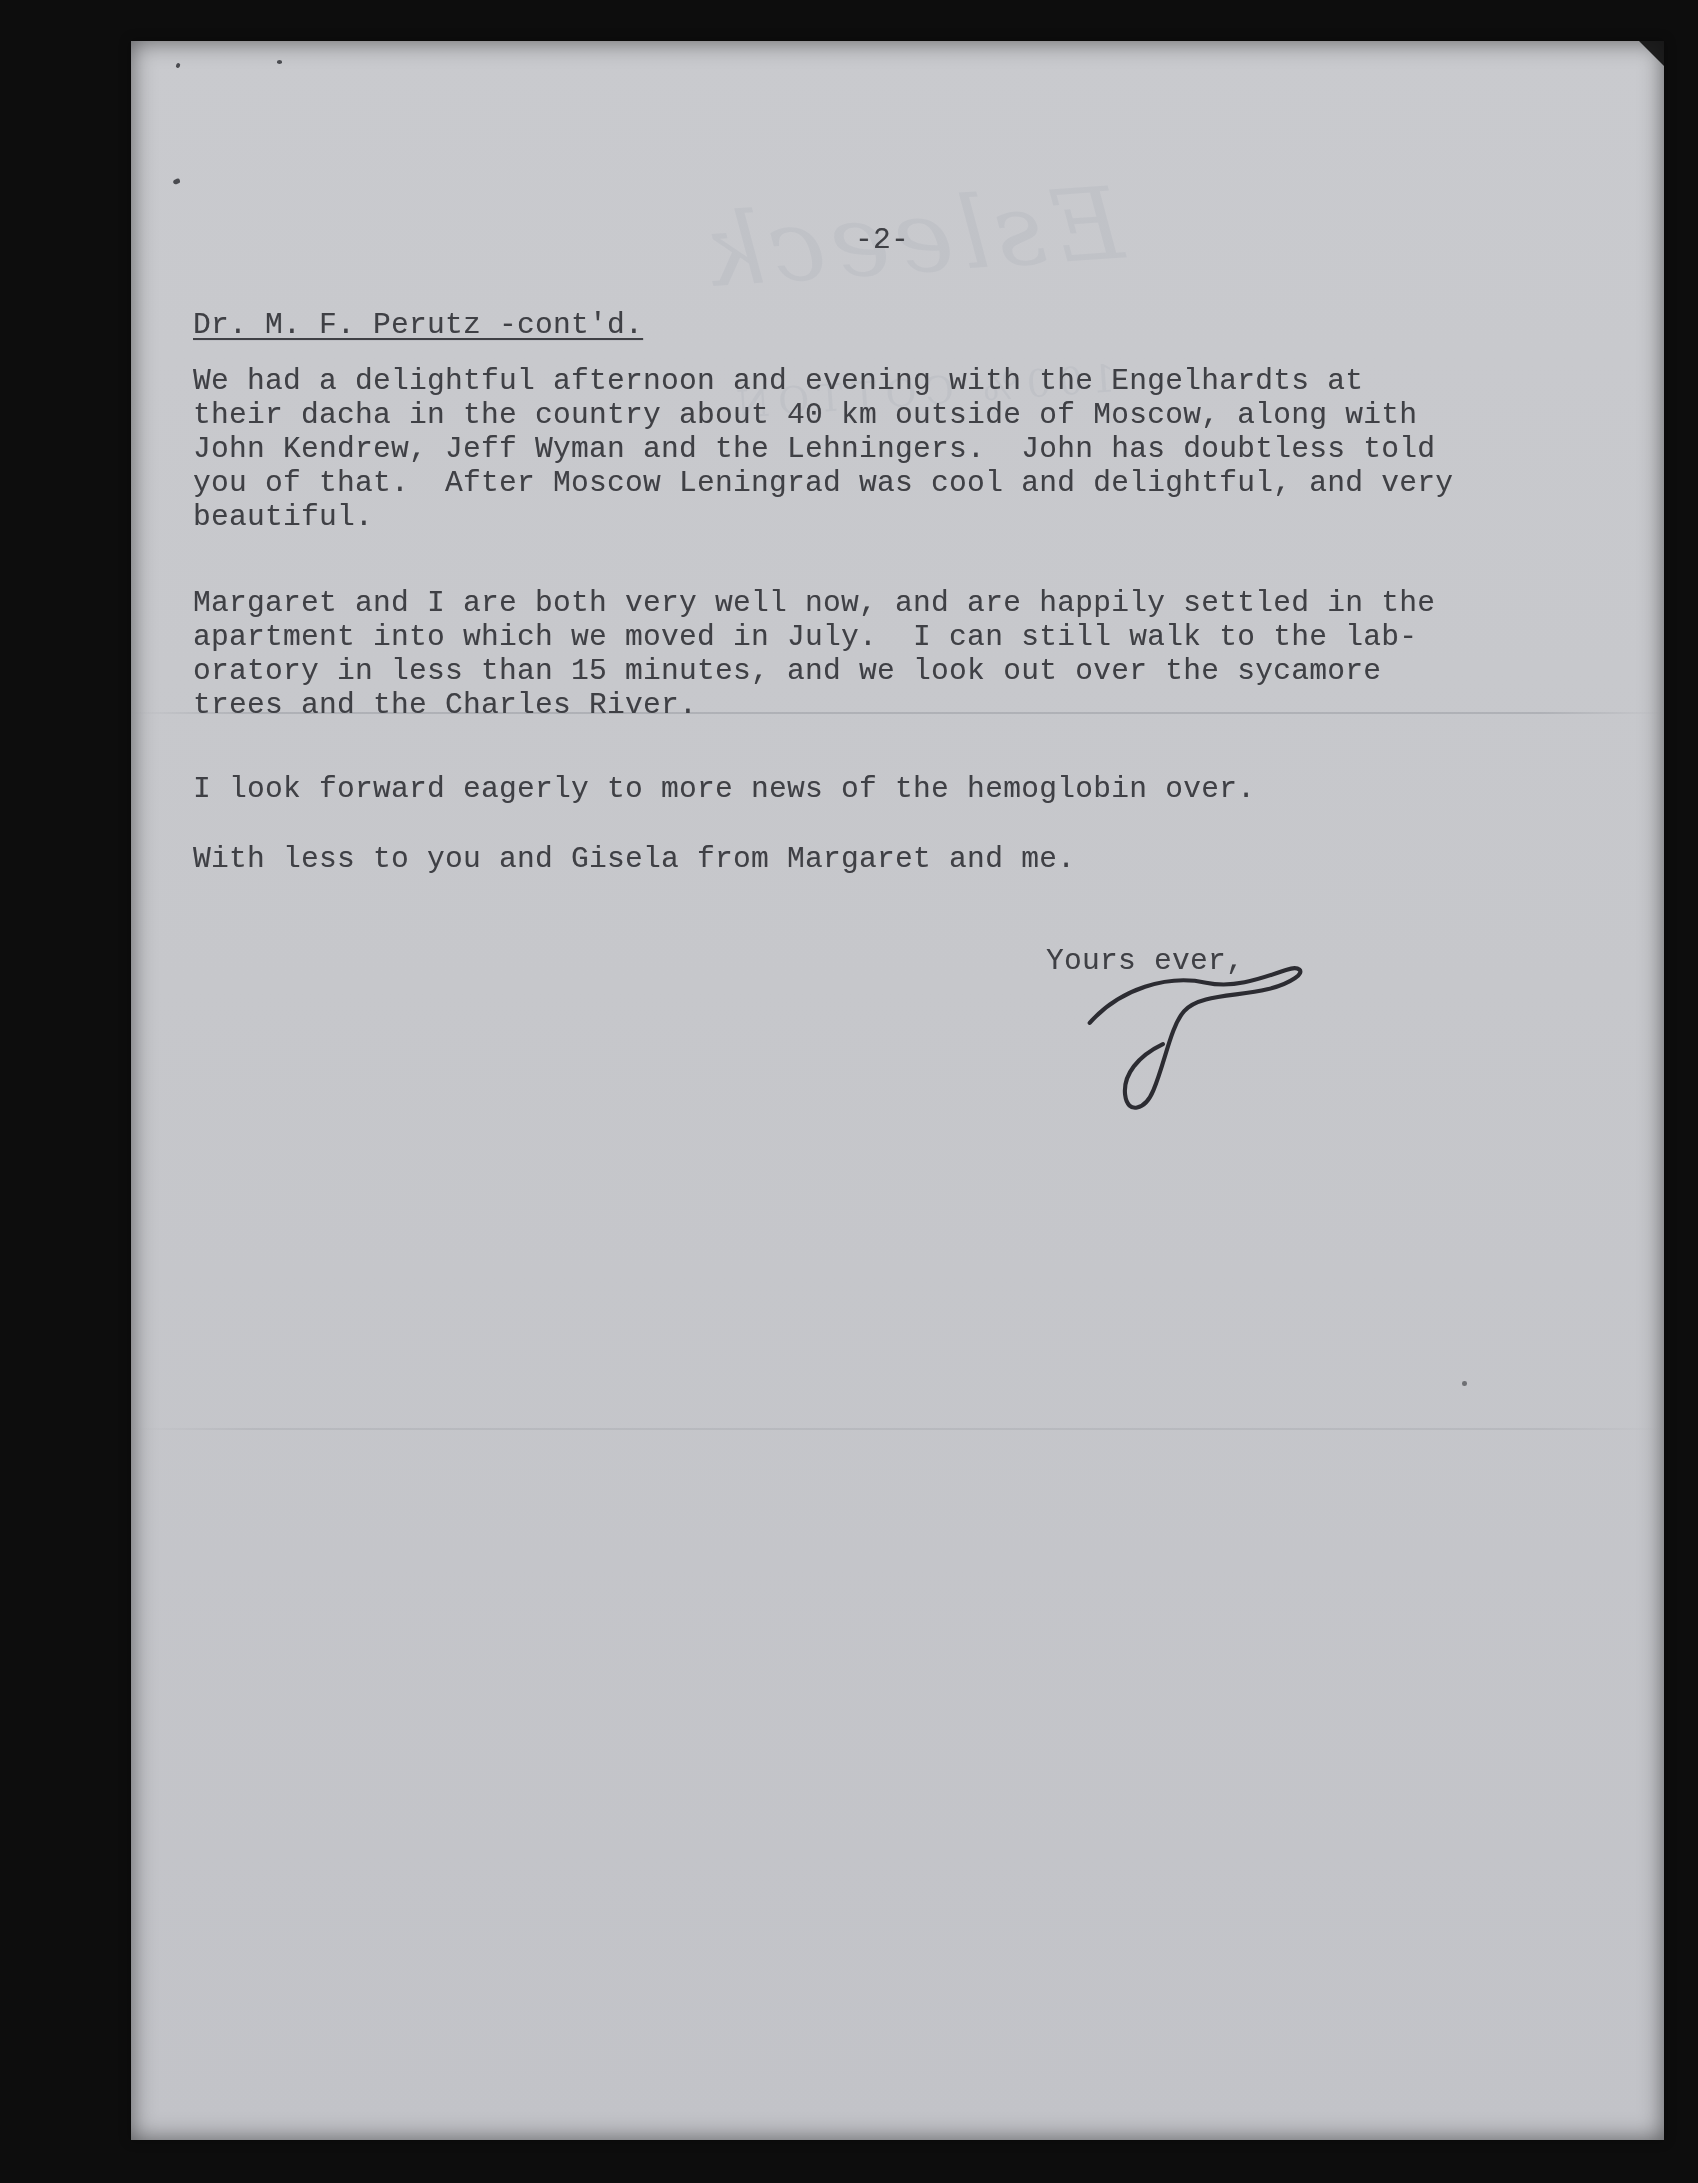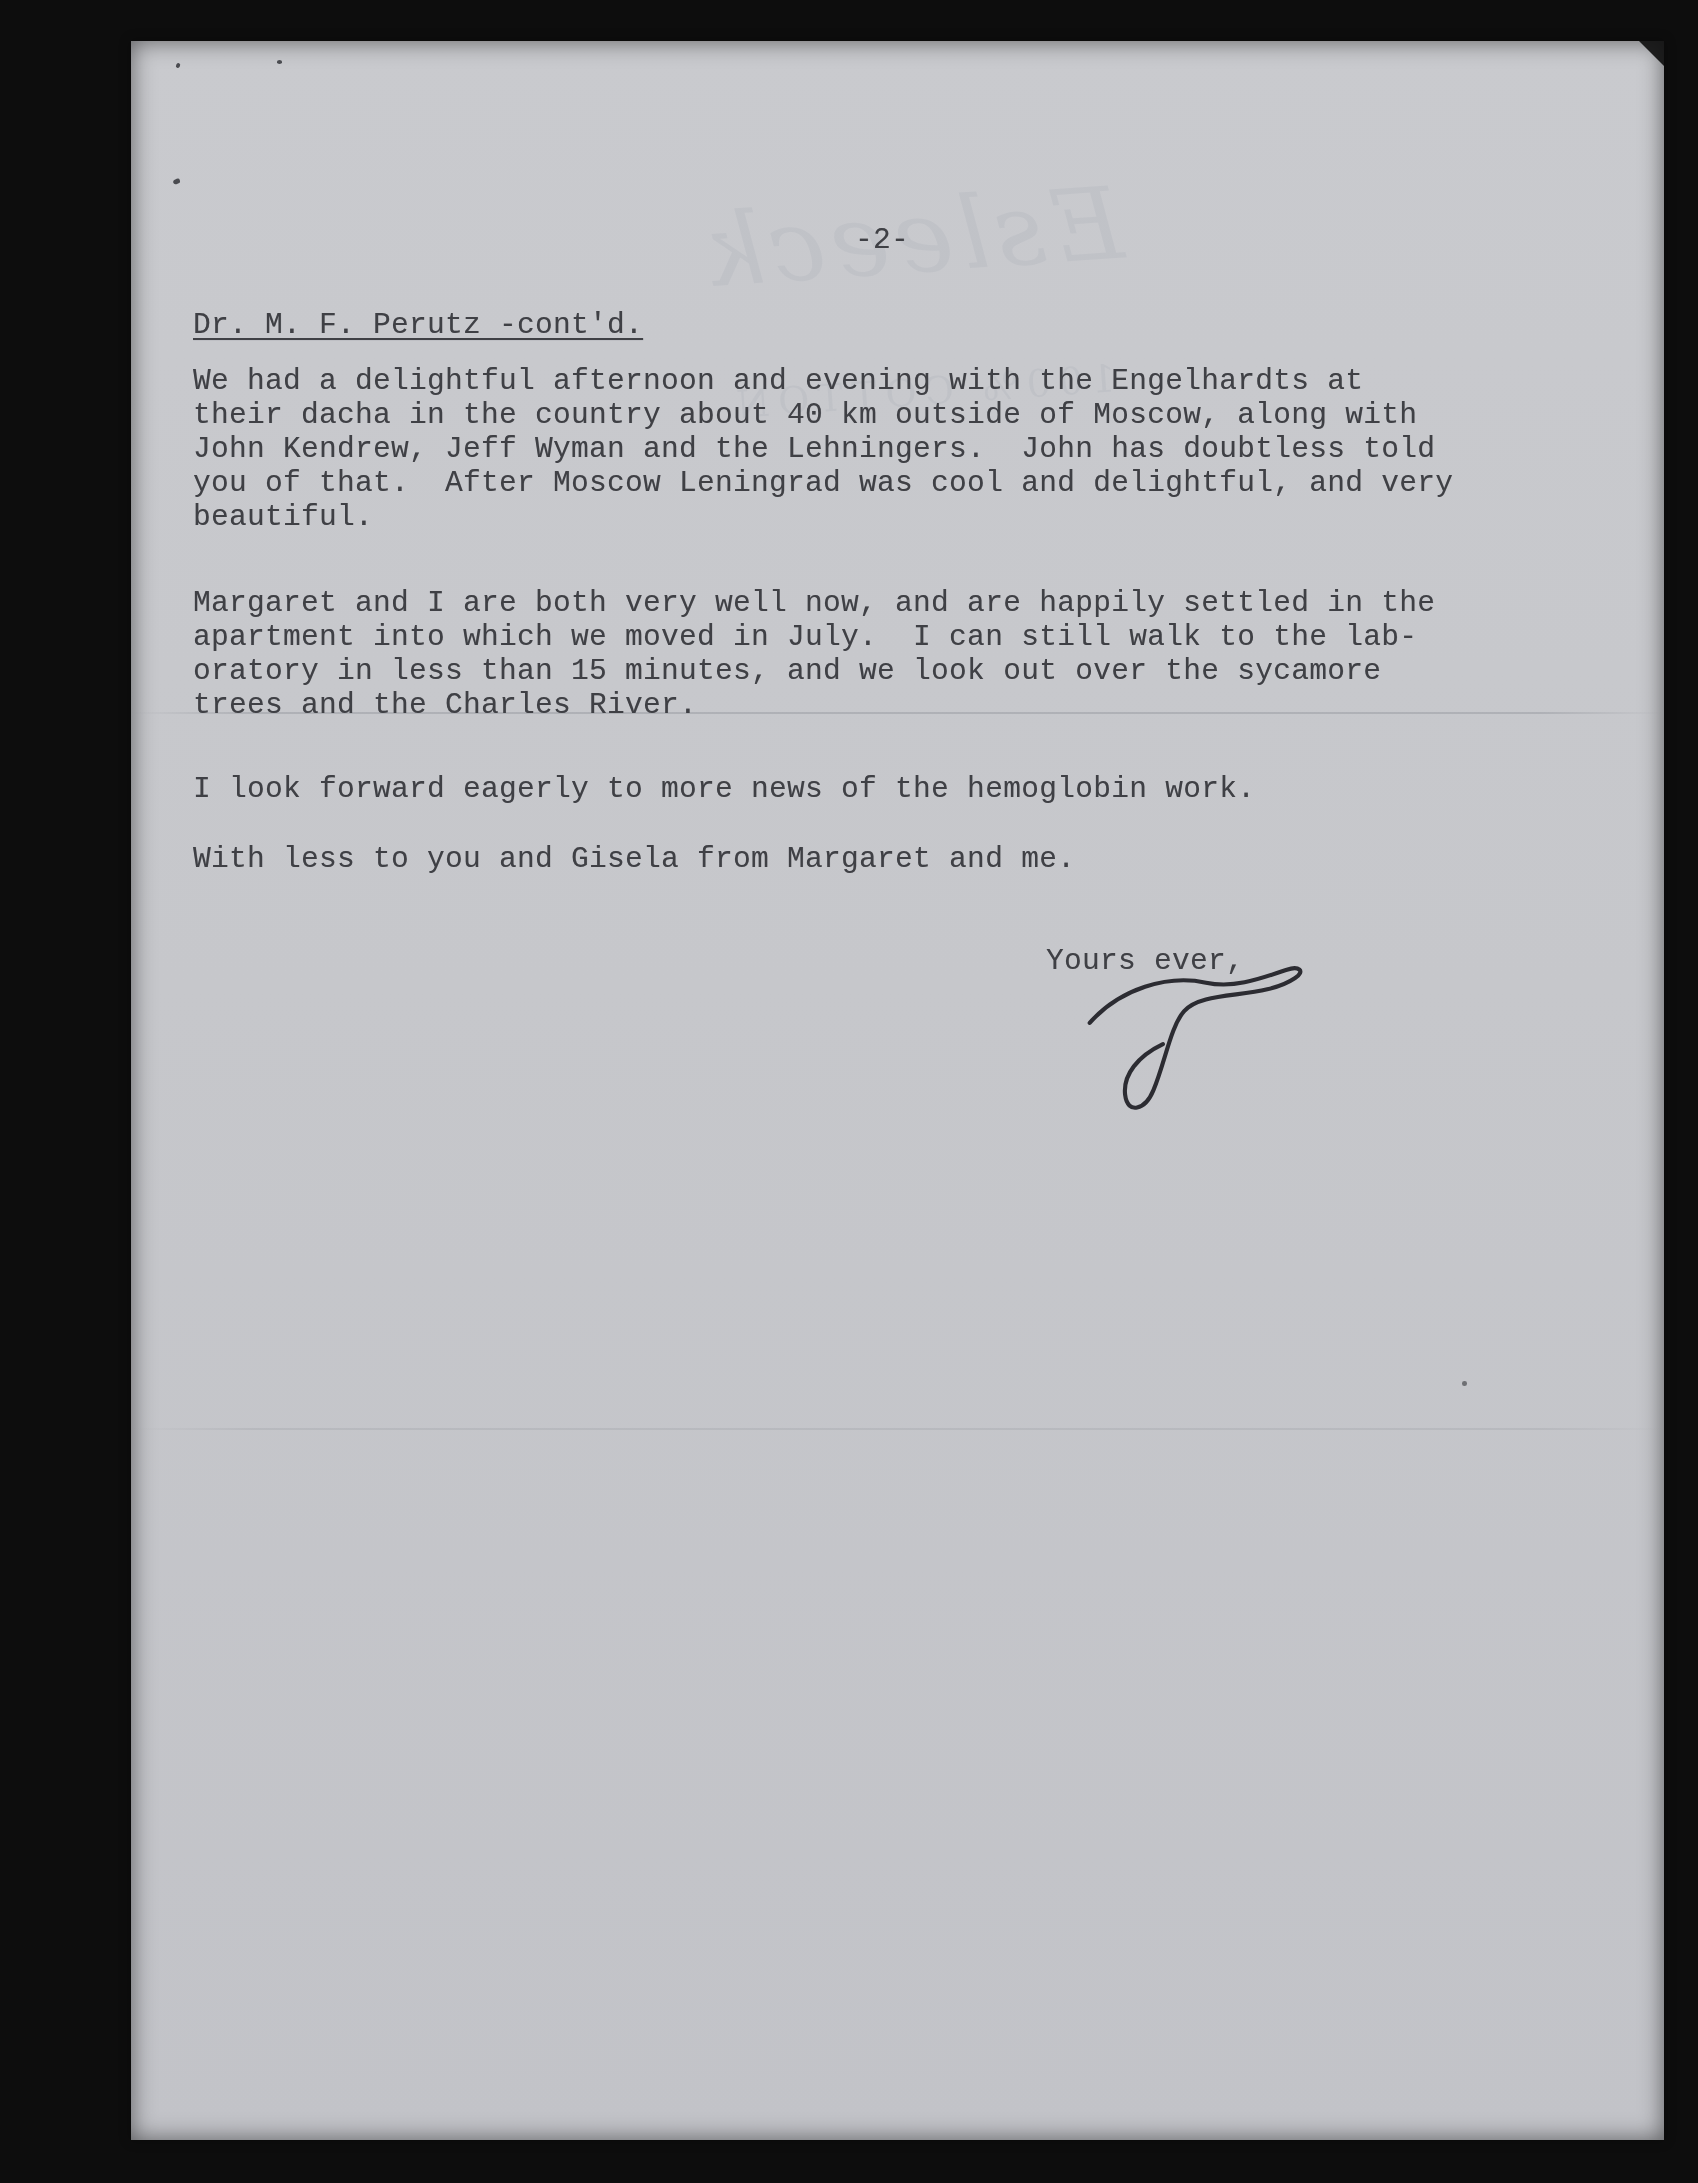--- a/index.html
+++ b/index.html
@@ -100,21 +100,21 @@
 
     <p class="typed para-1">We had a delightful afternoon and evening with the Engelhardts at
 their dacha in the country about 40 km outside of Moscow, along with
 John Kendrew, Jeff Wyman and the Lehningers.  John has doubtless told
 you of that.  After Moscow Leningrad was cool and delightful, and very
 beautiful.</p>
     <p class="typed para-2">Margaret and I are both very well now, and are happily settled in the
 apartment into which we moved in July.  I can still walk to the lab-
 oratory in less than 15 minutes, and we look out over the sycamore
 trees and the Charles River.</p>
-    <p class="typed para-3">I look forward eagerly to more news of the hemoglobin work.</p>
+    <p class="typed para-3">I look forward eagerly to more news of the hemoglobin over.</p>
     <p class="typed para-4">With less to you and Gisela from Margaret and me.</p>
 
     <div class="typed closing">Yours ever,</div>
 
     <div class="signature" role="img" aria-label="John">
       <svg viewBox="0 0 430 310">
         <path d="M 18 120
                  C 70 62, 150 38, 215 52
                  C 262 62, 305 46, 352 30
                  C 372 23, 384 32, 366 44

